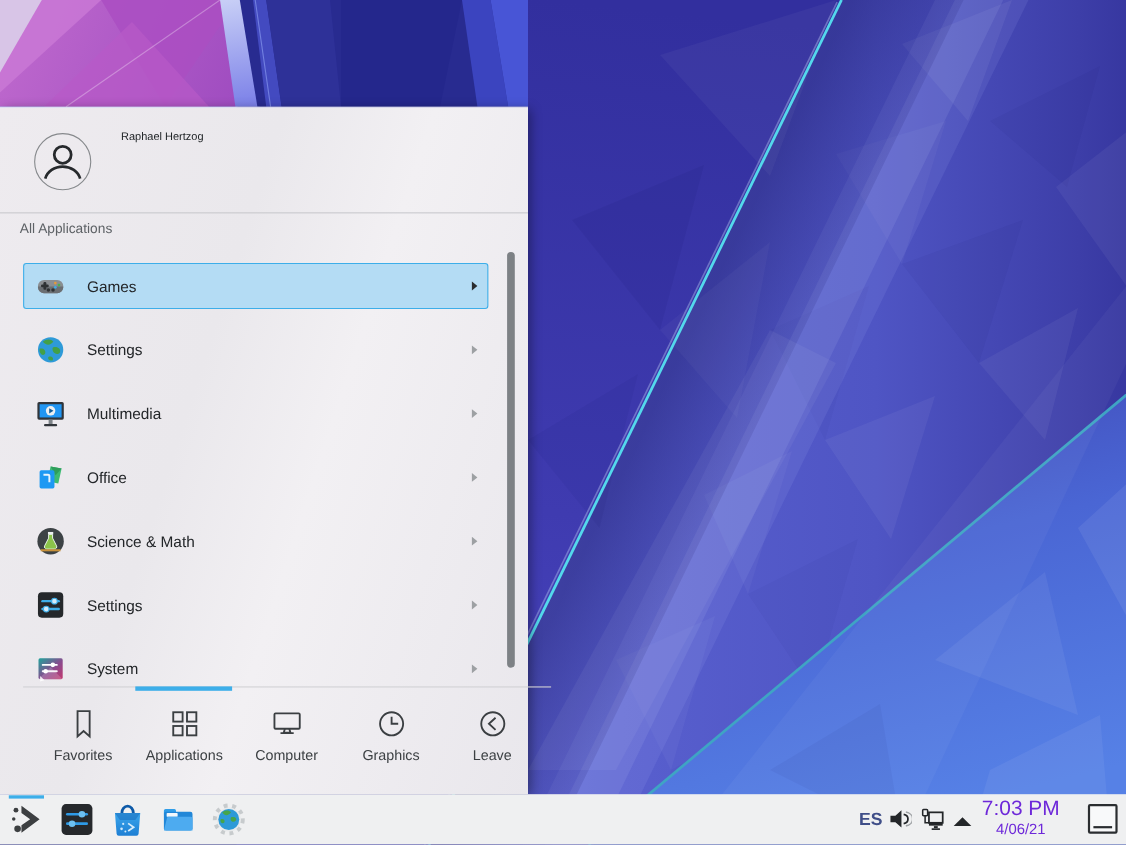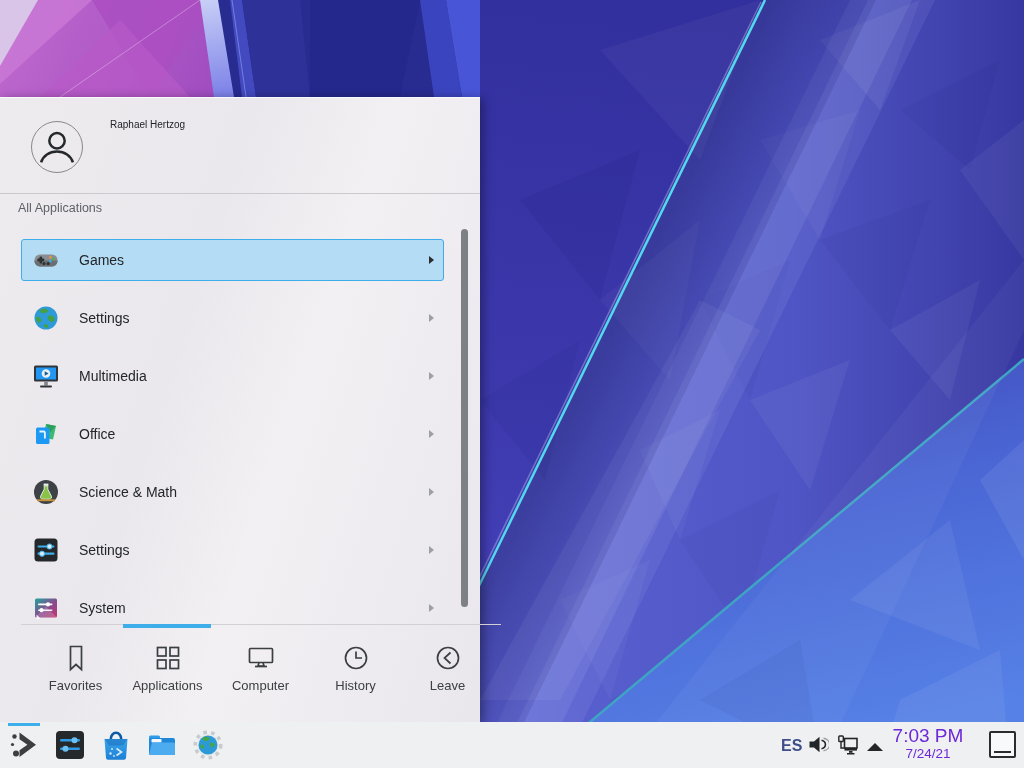--- a/index.html
+++ b/index.html
@@ -337,21 +337,21 @@
         <div class="tab-label">Computer</div>
       </div>
 
       <div class="tab" style="left:288px">
         <svg viewBox="0 0 30 30">
           <g fill="none" stroke="#3b3f42" stroke-width="1.7">
             <circle cx="15" cy="15" r="10.5"></circle>
             <path d="M15,8.5 V15 H21"></path>
           </g>
         </svg>
-        <div class="tab-label">History</div>
+        <div class="tab-label">Graphics</div>
       </div>
 
       <div class="tab" style="left:380px">
         <svg viewBox="0 0 30 30">
           <g fill="none" stroke="#3b3f42" stroke-width="1.7">
             <circle cx="15" cy="15" r="10.5"></circle>
             <path d="M17.5,9.5 L11.5,15 L17.5,20.5"></path>
           </g>
         </svg>
         <div class="tab-label">Leave</div>
@@ -439,20 +439,20 @@
         <rect x="8.5" y="15 " width="12.5" height="2.6" fill="#232629"></rect>
         <rect x="13" y="18" width="3.5" height="1.8" fill="#232629"></rect>
         <rect x="11" y="20" width="7.5" height="1.5" fill="#232629"></rect>
       </svg>
     </div>
 
     <div class="tray-caret"></div>
 
     <div class="clock">
       <div class="time">7:03 PM</div>
-      <div class="date">7/24/21</div>
+      <div class="date">4/06/21</div>
     </div>
 
     <div class="show-desktop">
       <div class="inner-line"></div>
     </div>
   </div>
 </div>
 
 </body></html>

